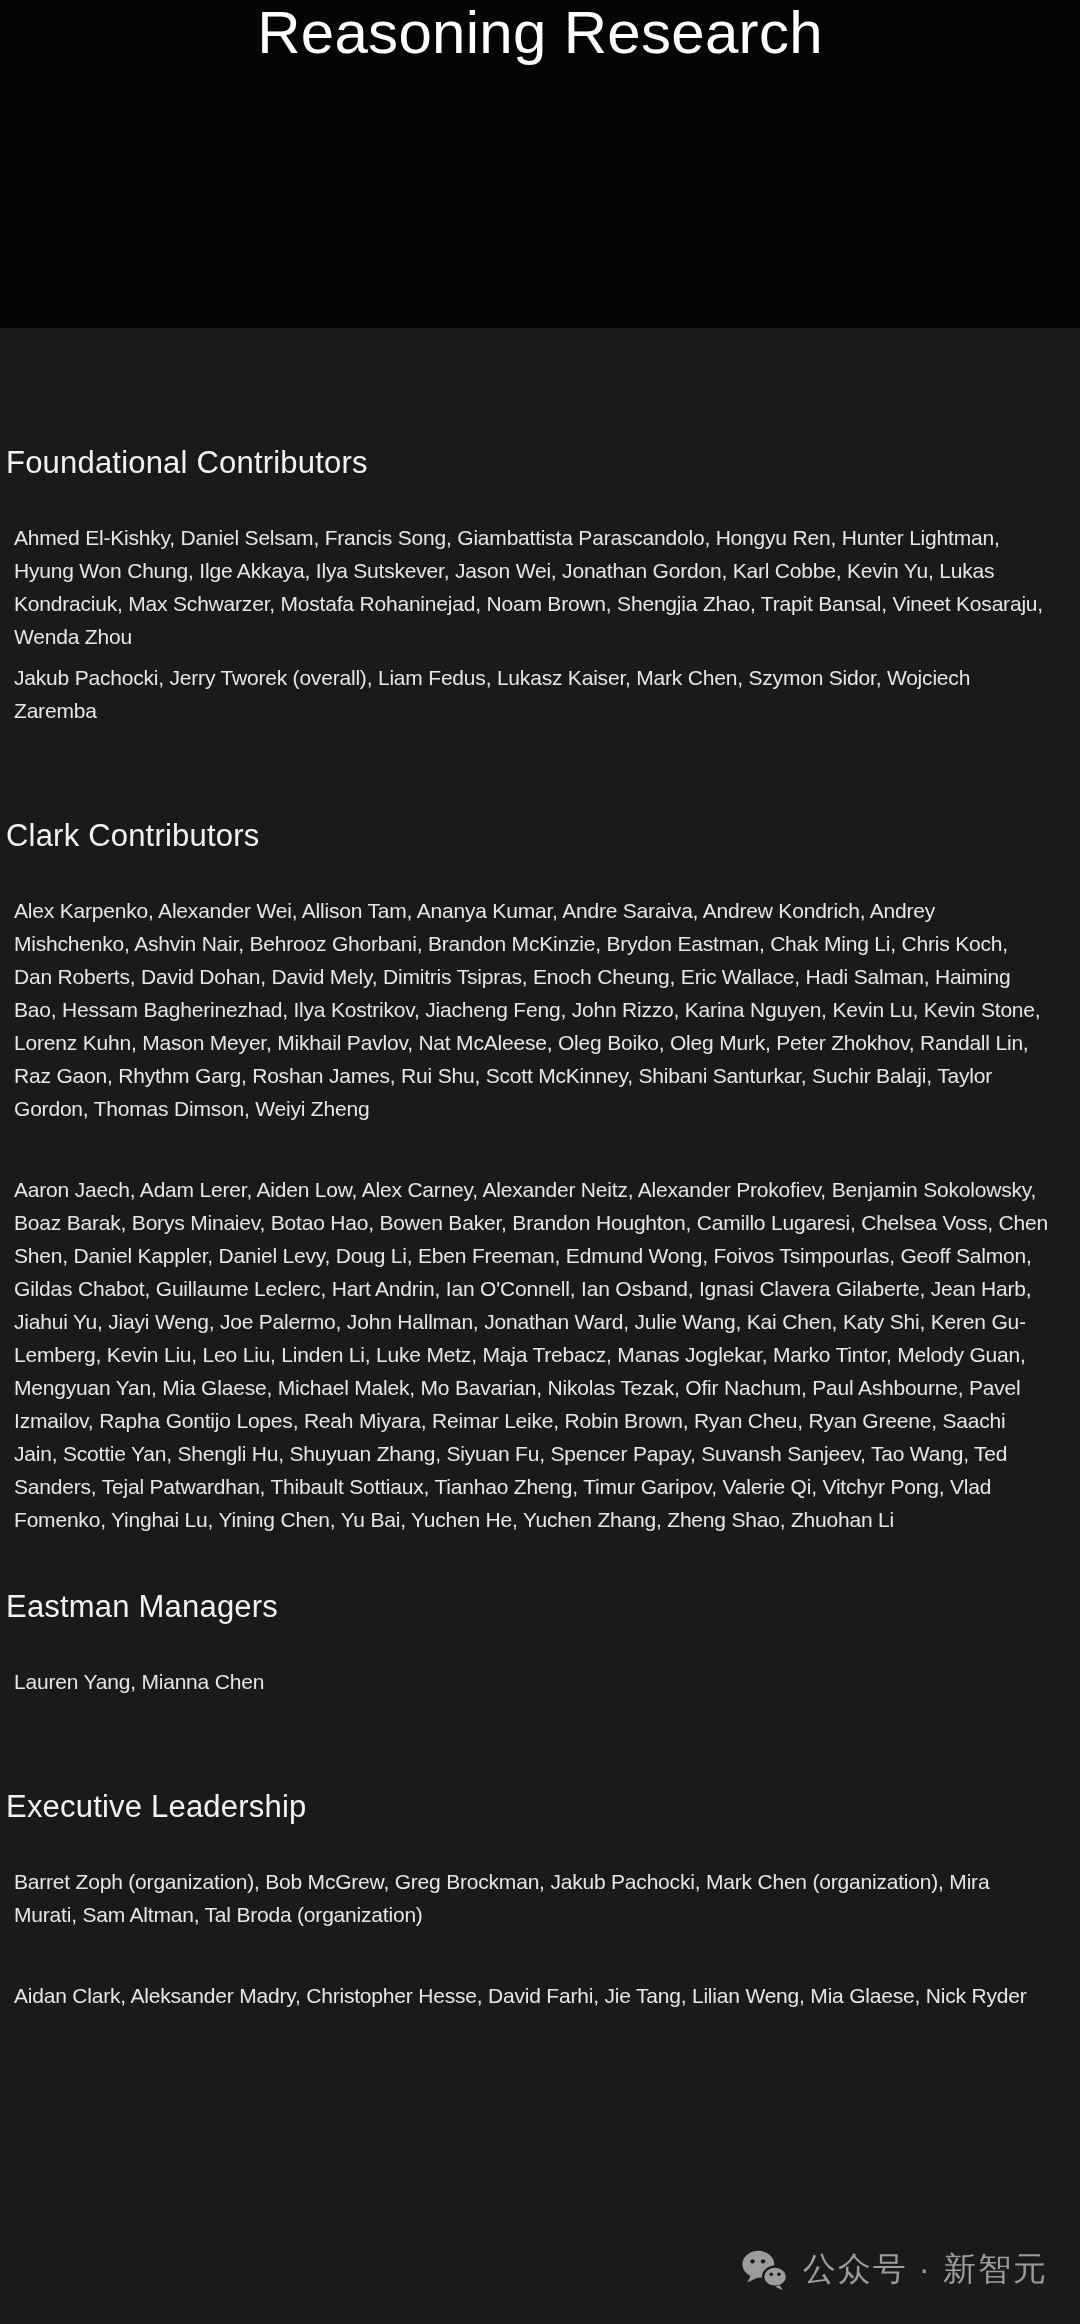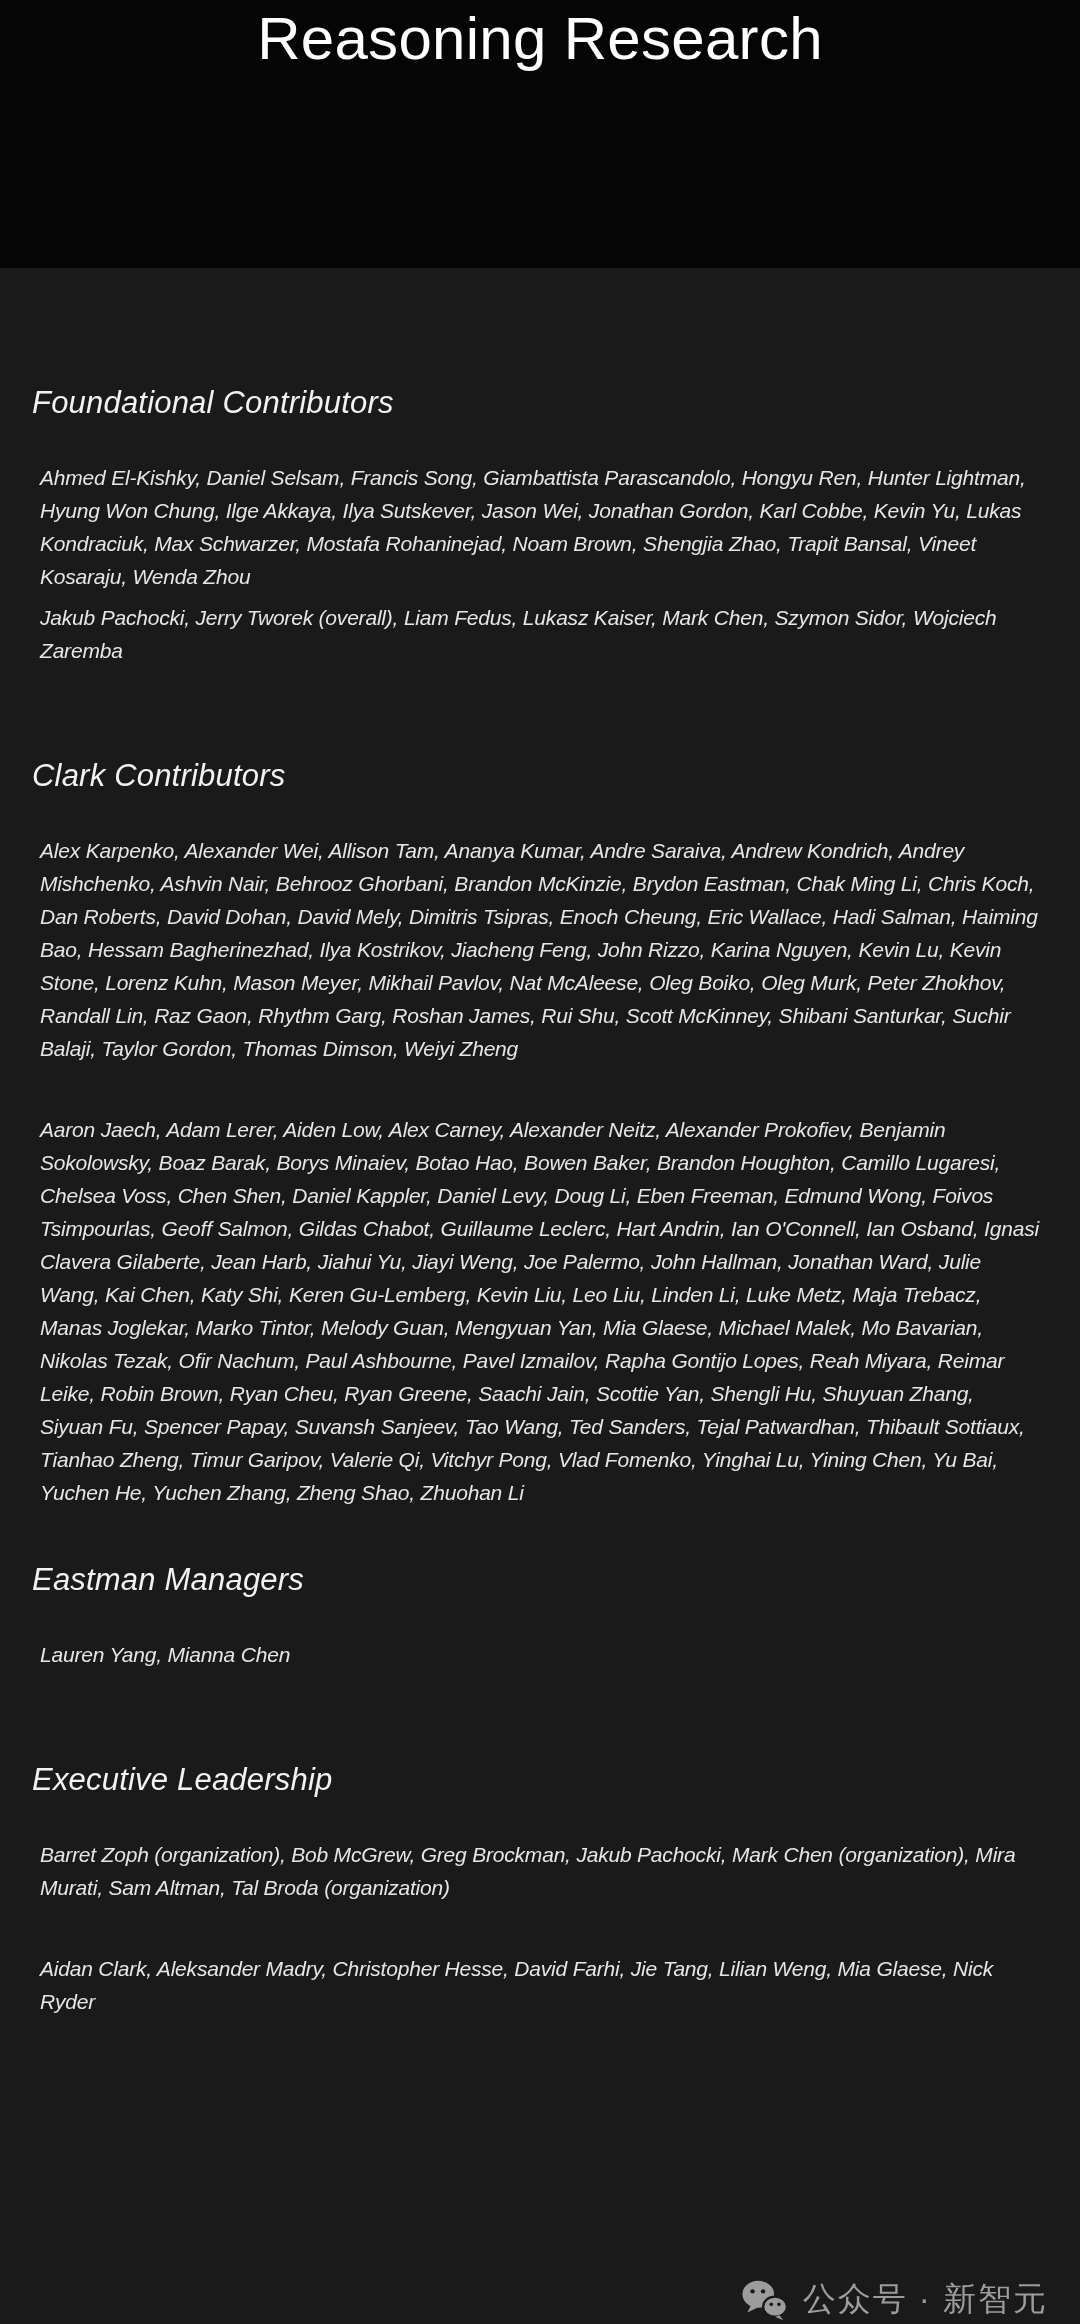--- a/index.html
+++ b/index.html
@@ -6,33 +6,32 @@
   html, body { width: 1080px; }
   body {
     height: 2324px;
     background: #1a1a1a;
     overflow: hidden;
     position: relative;
     font-family: "Liberation Sans", sans-serif;
     -webkit-font-smoothing: antialiased;
   }
   .banner {
-    height: 268px;
+    height: 328px;
     background: #050505;
     text-align: center;
-    padding-top: 6px;
   }
   .page-title {
     color: #ffffff;
     font-size: 60px;
     font-weight: 500;
     letter-spacing: 0.3px;
     line-height: 1.1;
   }
-  .content { padding: 0 32px; font-style: italic; }
+  .content { padding: 0 6px; }
   .sec { margin-top: 48px; }
   .sec.first { margin-top: 112px; }
   .sec.gap-lg { margin-top: 86px; }
   .sec-heading {
     color: #f2f2f2;
     font-size: 31px;
     font-weight: 400;
     line-height: 45px;
     letter-spacing: 0.2px;
     margin: 0 0 36px 0;
@@ -48,21 +47,21 @@
   .subhead {
     color: #ededed;
     font-size: 21px;
     font-weight: 700;
     line-height: 33px;
     margin: 46px 0 32px 0;
   }
   .watermark {
     position: absolute;
     right: 32px;
-    bottom: 2px;
+    bottom: 32px;
     display: flex;
     align-items: center;
     gap: 14px;
     color: #9c9c9c;
   }
   .watermark-label {
     font-size: 33px;
     letter-spacing: 2px;
     color: #9c9c9c;
     font-family: "Liberation Sans", sans-serif;

